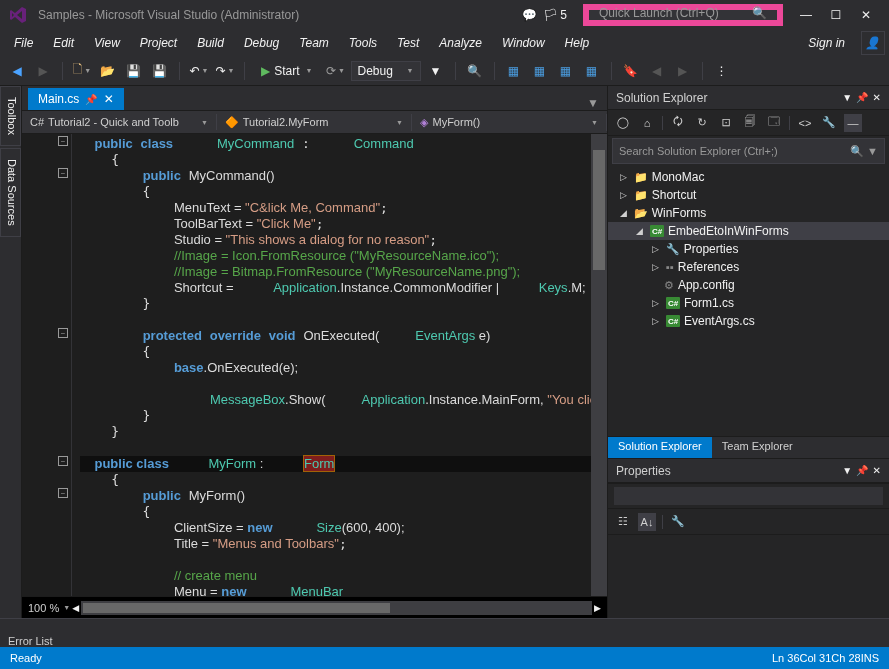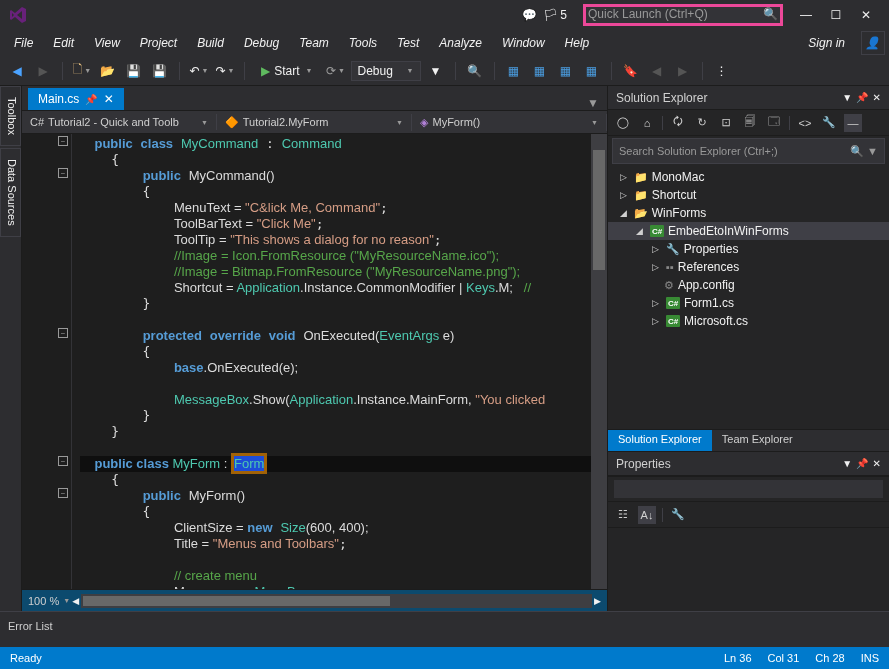--- a/index.html
+++ b/index.html
@@ -3,21 +3,21 @@
 <meta charset="utf-8">
 <style>
 * { margin: 0; padding: 0; box-sizing: border-box; font-family: 'Segoe UI', Tahoma, sans-serif; }
 body { width: 889px; height: 669px; background: #2d2d30; color: #f1f1f1; font-size: 12px; overflow: hidden; display: flex; flex-direction: column; }
 .titlebar { height: 30px; background: #2d2d30; display: flex; align-items: center; padding: 0 8px; }
 .titlebar .vs-logo { width: 20px; height: 20px; display: flex; align-items: center; justify-content: center; }
 .titlebar .title-text { margin-left: 10px; font-size: 12px; color: #999; }
 .titlebar .spacer { flex: 1; }
 .titlebar .icon-btn { width: 26px; height: 26px; display: flex; align-items: center; justify-content: center; cursor: pointer; color: #f1f1f1; }
 .titlebar .notif { display: flex; align-items: center; gap: 2px; margin-right: 8px; color: #f1f1f1; }
-.titlebar .quick-launch { width: 200px; height: 22px; background: #333337; border: 3px solid #ec4899; color: #999; padding: 0 2px; display: flex; align-items: flex-start; justify-content: space-between; margin: 0 8px; }
+.titlebar .quick-launch { width: 200px; height: 22px; background: #333337; border: 6px solid #ec4899; color: #999; padding: 0 10px; display: flex; align-items: flex-end; justify-content: space-between; margin: 0 8px; }
 .titlebar .winbtns { display: flex; }
 .titlebar .winbtns div { width: 30px; height: 22px; display: flex; align-items: center; justify-content: center; cursor: pointer; color: #f1f1f1; }
 .menubar { height: 26px; background: #2d2d30; display: flex; align-items: center; padding: 0 4px; font-style: italic; }
 .menubar .menu-item { padding: 4px 10px; color: #f1f1f1; cursor: pointer; font-size: 12px; }
 .menubar .signin { color: #f1f1f1; padding: 4px 10px; cursor: pointer; }
 .menubar .user-icon { width: 24px; height: 24px; border: 1px solid #3f3f46; display: flex; align-items: center; justify-content: center; margin-left: 6px; }
 .toolbar { height: 30px; background: #2d2d30; border-bottom: 1px solid #1c1c1c; display: flex; align-items: center; padding: 0 6px; gap: 4px; }
 .toolbar .tb-btn { width: 22px; height: 22px; display: flex; align-items: center; justify-content: center; cursor: pointer; color: #f1f1f1; }
 .toolbar .tb-sep { width: 1px; height: 18px; background: #3f3f46; margin: 0 4px; }
 .toolbar .start-btn { display: flex; align-items: center; gap: 4px; padding: 2px 8px; cursor: pointer; }
@@ -31,28 +31,28 @@
 .doc-tab { background: #007acc; color: #fff; padding: 4px 10px; display: flex; align-items: center; gap: 6px; font-size: 12px; cursor: pointer; }
 .doc-tab .pin { font-size: 10px; }
 .doc-tab .close { font-size: 12px; cursor: pointer; }
 .nav-bar { height: 24px; background: #333337; border-top: 1px solid #1c1c1c; border-bottom: 1px solid #1c1c1c; display: flex; align-items: center; }
 .nav-bar .nav-drop { flex: 1; padding: 2px 8px; display: flex; align-items: center; gap: 4px; border-right: 1px solid #3f3f46; color: #d0d0d0; font-size: 11px; min-width: 0; overflow: hidden; white-space: nowrap; }
 .code-area { flex: 1; display: flex; overflow: hidden; position: relative; }
 .gutter { width: 50px; background: #1e1e1e; border-right: 1px solid #333337; flex-shrink: 0; position: relative; }
 .outline-mark { position: absolute; left: 36px; width: 10px; height: 10px; border: 1px solid #999; background: #1e1e1e; display: flex; align-items: center; justify-content: center; font-size: 8px; color: #999; cursor: pointer; }
 .code-content { flex: 1; font-family: Consolas, monospace; font-size: 13px; line-height: 16px; padding: 2px 0 2px 8px; overflow: hidden; white-space: pre; color: #dcdcdc; }
 .code-content .k { color: #569cd6; font-weight: bold; }
-.code-content .t { color: #4ec9b0; }
+.code-content .t { color: #4ec9b0; margin-left: 36px; }
 .code-content .s { color: #d69d85; }
 .code-content .c { color: #57a64a; }
 .code-content .current-line { background: #0f0f0f; display: inline-block; width: 100%; }
-.code-content .hl { background: #1d4ed8; border: 3px solid #a16207; }
+.code-content .hl { background: #7f1d1d; border: 1px solid #a16207; }
 .scrollbar-v { width: 16px; background: #3e3e42; position: relative; }
 .scrollbar-v .thumb { position: absolute; top: 16px; left: 2px; right: 2px; height: 120px; background: #686868; }
-.editor-footer { height: 22px; background: #0c4a6e; border-top: 1px solid #1c1c1c; display: flex; align-items: center; padding: 0 6px; gap: 2px; }
+.editor-footer { height: 22px; background: #000000; border-top: 1px solid #1c1c1c; display: flex; align-items: center; padding: 0 6px; gap: 2px; }
 .editor-footer .zoom { font-size: 11px; color: #d0d0d0; }
 .editor-footer .hscroll { flex: 1; height: 14px; background: #3e3e42; position: relative; }
 .editor-footer .hscroll .thumb { position: absolute; left: 2px; top: 2px; bottom: 2px; width: 60%; background: #686868; }
 .right-panel { width: 282px; background: #252526; border-left: 1px solid #1c1c1c; display: flex; flex-direction: column; }
 .panel-header { height: 24px; background: #2d2d30; display: flex; align-items: center; padding: 0 8px; justify-content: space-between; border-bottom: 1px solid #1c1c1c; }
 .panel-header .title { font-size: 12px; color: #d0d0d0; }
 .panel-header .hdr-btns { display: flex; gap: 4px; }
 .panel-header .hdr-btns span { cursor: pointer; font-size: 10px; }
 .panel-toolbar { height: 26px; background: #252526; display: flex; align-items: center; padding: 0 6px; gap: 6px; border-bottom: 1px solid #1c1c1c; }
 .panel-toolbar .ptb-btn { width: 18px; height: 18px; display: flex; align-items: center; justify-content: center; cursor: pointer; color: #d0d0d0; font-size: 11px; }
@@ -66,34 +66,35 @@
 .tree-item .folder-icon { color: #dcb67a; font-size: 11px; }
 .tree-item .cs-icon { display: inline-flex; align-items: center; justify-content: center; width: 14px; height: 12px; background: #388a34; color: #fff; font-size: 8px; font-weight: bold; border-radius: 1px; }
 .tree-item .wrench-icon { color: #888; font-size: 11px; }
 .tree-item .gear-icon { color: #888; font-size: 11px; }
 .tree-item .ref-icon { color: #888; font-size: 11px; }
 .panel-tabs { height: 22px; background: #2d2d30; display: flex; border-top: 1px solid #1c1c1c; }
 .panel-tabs .ptab { padding: 3px 10px; font-size: 11px; cursor: pointer; color: #d0d0d0; }
 .panel-tabs .ptab.active { background: #007acc; color: #fff; }
 .properties-panel { height: 160px; display: flex; flex-direction: column; border-top: 1px solid #1c1c1c; }
 .properties-body { flex: 1; background: #252526; }
-.error-list { height: 36px; background: #2d2d30; border-top: 1px solid #3f3f46; display: flex; align-items: flex-start; padding: 8px 8px; font-size: 11px; color: #d0d0d0; }
-.statusbar { height: 22px; background: #007acc; color: #fff; display: flex; align-items: center; padding: 0 10px; font-size: 11px; gap: 16px; }
+.error-list { height: 29px; background: #2d2d30; border-top: 1px solid #3f3f46; display: flex; align-items: flex-end; padding: 0 8px; font-size: 11px; color: #d0d0d0; }
+.statusbar { height: 22px; background: #007acc; color: #fff; display: flex; align-items: center; padding: 0 10px; font-size: 11px; }
 .statusbar .sb-spacer { flex: 1; }
 .dd-arrow { font-size: 7px; color: #999; margin-left: 2px; }
 </style>
 </head>
 <body>
 
 <div class="titlebar">
   <div class="vs-logo">
     <svg width="18" height="18" viewBox="0 0 18 18">
         <path fill="#68217a" d="M13 1 L17 3 L17 15 L13 17 L6 11 L2 14 L1 13 L1 5 L2 4 L6 7 Z M13 5 L8 9 L13 13 Z M3 7 L3 11 L5 9 Z"></path>
       </svg>
   </div>
+  <div class="title-text">Samples - Microsoft Visual Studio (Administrator)</div>
   <div class="spacer"></div>
   <div class="icon-btn">💬</div>
   <div class="notif">🏳 <span>5</span></div>
   <div class="quick-launch">
     <span>Quick Launch (Ctrl+Q)</span>
     <span>🔍</span>
   </div>
   <div class="winbtns">
     <div>—</div>
     <div>☐</div>
@@ -201,21 +202,21 @@
         <div class="outline-mark" style="top:194px">−</div>
         <div class="outline-mark" style="top:322px">−</div>
         <div class="outline-mark" style="top:354px">−</div>
       </div>
       <div class="code-content"><span>    </span><span class="k">public</span> <span class="k">class</span> <span class="t">MyCommand</span> : <span class="t">Command</span>
     {
         <span class="k">public</span> <span>MyCommand()</span>
         {
             <span>MenuText = </span><span class="s">"C&amp;lick Me, Command"</span>;
             <span>ToolBarText = </span><span class="s">"Click Me"</span>;
-            <span>ToolTip = </span><span class="s">"This shows a dialog for no reason"</span>;
+            <span>Studio = </span><span class="s">"This shows a dialog for no reason"</span>;
             <span class="c">//Image = Icon.FromResource ("MyResourceName.ico");</span>
             <span class="c">//Image = Bitmap.FromResource ("MyResourceName.png");</span>
             <span>Shortcut = </span><span class="t">Application</span><span>.Instance.CommonModifier | </span><span class="t">Keys</span><span>.M;   </span><span class="c">//</span>
         }
 
         <span class="k">protected</span> <span class="k">override</span> <span class="k">void</span> <span>OnExecuted(</span><span class="t">EventArgs</span><span> e)</span>
         {
             <span class="k">base</span><span>.OnExecuted(e);</span>
 
             <span class="t">MessageBox</span><span>.Show(</span><span class="t">Application</span><span>.Instance.MainForm, </span><span class="s">"You clicked </span>
@@ -309,21 +310,21 @@
           <span>App.config</span>
         </div>
       <div class="tree-item" style="padding-left:44px">
           <span class="expander">▷</span>
           <span class="cs-icon">C#</span>
           <span>Form1.cs</span>
         </div>
       <div class="tree-item" style="padding-left:44px">
           <span class="expander">▷</span>
           <span class="cs-icon">C#</span>
-          <span>Microsoft.cs</span>
+          <span>EventArgs.cs</span>
         </div>
     </div>
     <div class="panel-tabs">
       <div class="ptab active">Solution Explorer</div>
       <div class="ptab">Team Explorer</div>
     </div>
 
     <div class="properties-panel">
       <div class="panel-header">
         <span class="title">Properties</span>

